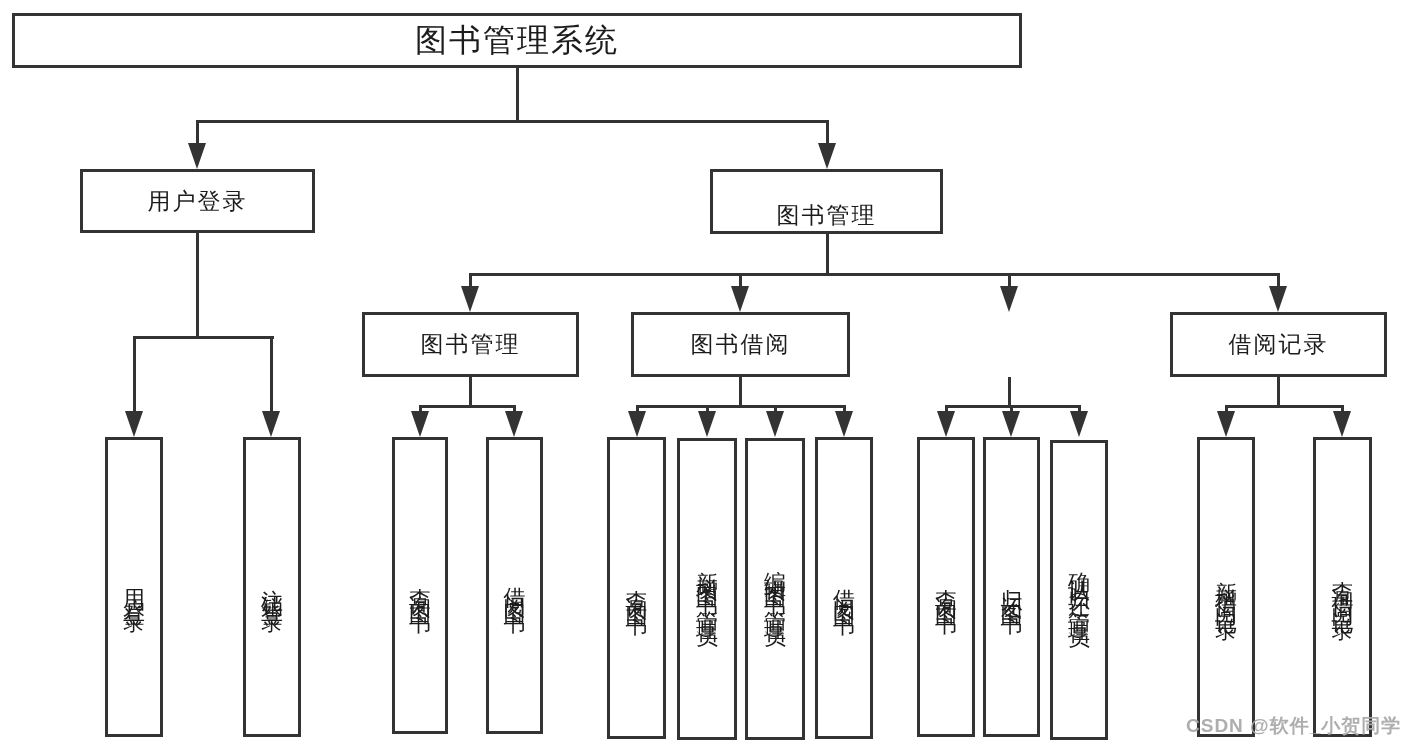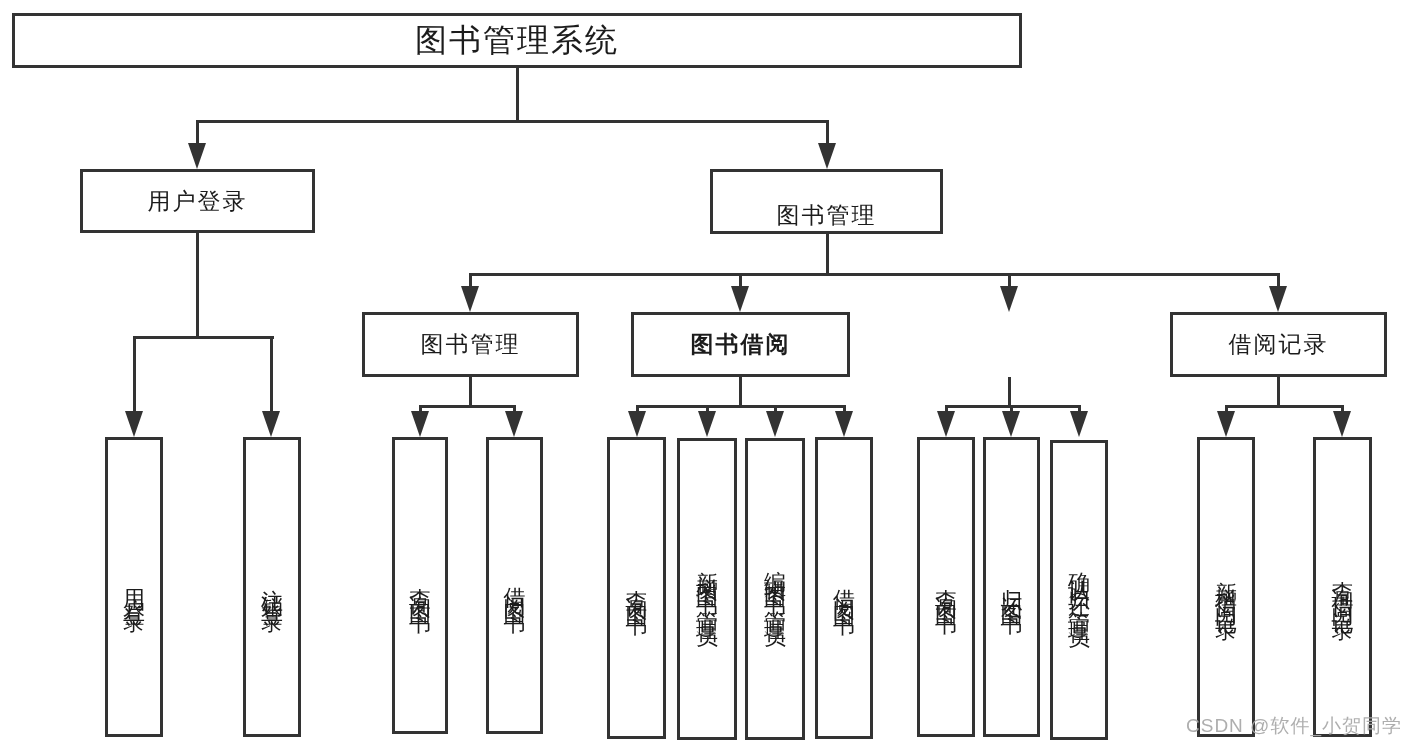--- a/index.html
+++ b/index.html
@@ -47,20 +47,21 @@
   }
   .watermark {
     position: absolute;
     left: 1186px;
     top: 713px;
     font-size: 19px;
     letter-spacing: 1px;
     color: rgba(170,170,170,0.95);
     white-space: nowrap;
     z-index: 10;
+    font-weight: bold;
   }
 </style>
 </head>
 <body>
 
 <div class="canvas">
 
   <div class="vl" style="left:516px; top:68px;  height:52px;"></div>
   <div class="hl" style="left:196px; top:120px; width:633px;"></div>
   <div class="vl" style="left:196px; top:120px; height:25px;"></div>
@@ -127,21 +128,21 @@
   <div class="bx" style="left:80px; top:169px; width:235px; height:64px;">
     <span>用户登录</span>
   </div>
   <div class="bx" style="left:710px; top:169px; width:233px; height:65px;align-items:flex-end;">
     <span>图书管理</span>
   </div>
 
   <div class="bx" style="left:362px; top:312px; width:217px; height:65px;">
     <span>图书管理</span>
   </div>
-  <div class="bx" style="left:631px; top:312px; width:219px; height:65px;font-weight:bold;">
+  <div class="bx" style="left:631px; top:312px; width:219px; height:65px;">
     <span>图书借阅</span>
   </div>
   <div class="bx" style="left:1170px; top:312px; width:217px; height:65px;">
     <span>借阅记录</span>
   </div>
 
   <div class="bx vx" style="left:105px; top:437px; width:58px; height:300px;">
     <span>用户登录</span>
   </div>
   <div class="bx vx" style="left:243px; top:437px; width:58px; height:300px;">

